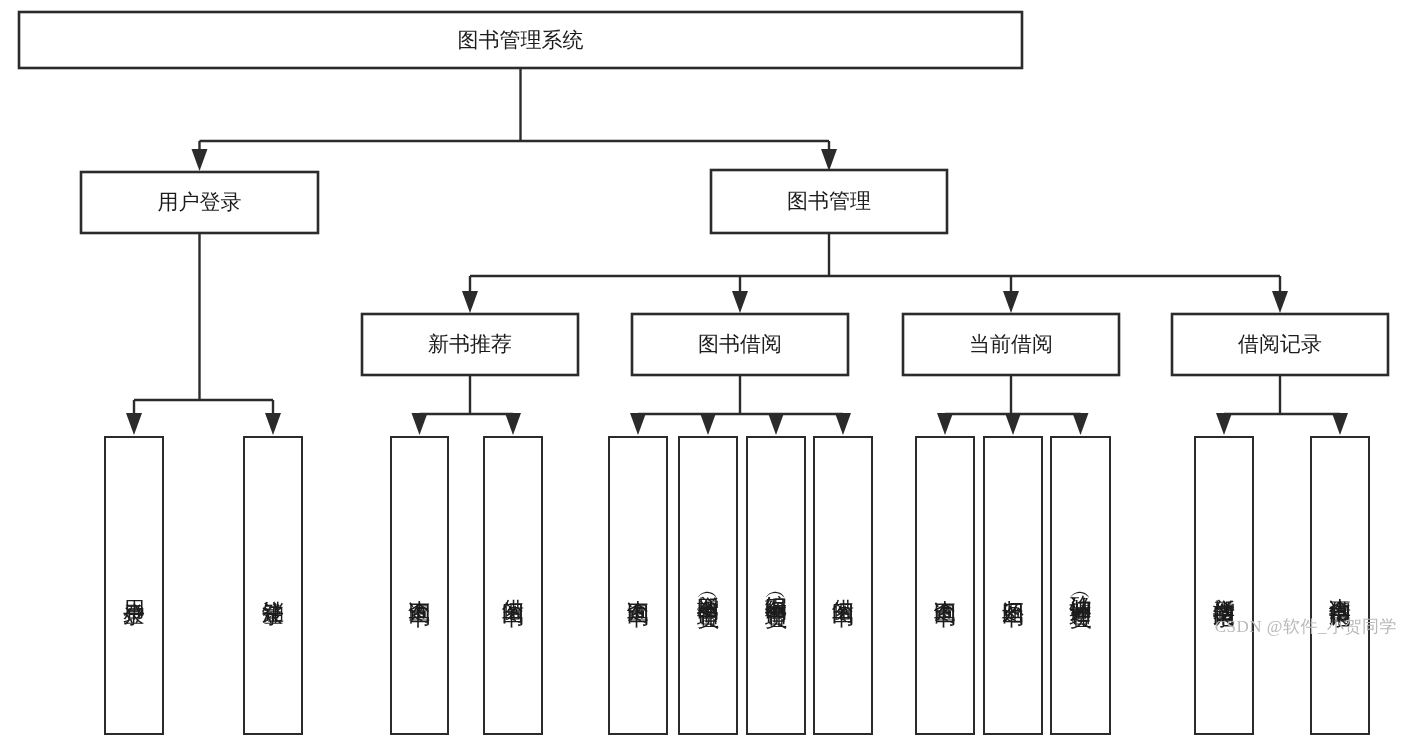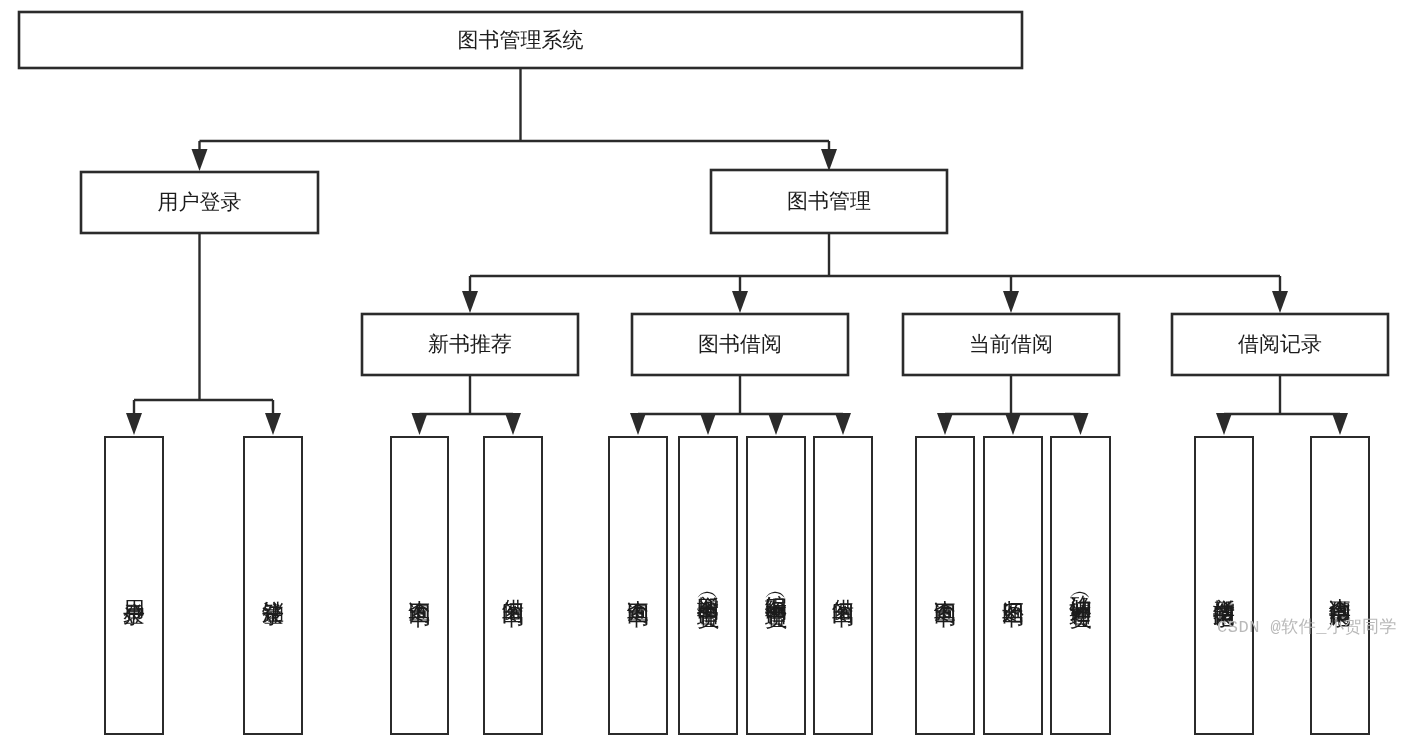--- a/index.html
+++ b/index.html
@@ -65,21 +65,21 @@
     display: flex;
     align-items: center;
     justify-content: center;
     box-sizing: border-box;
     pointer-events: auto;
   }
   .watermark {
     position: absolute;
     right: 8px;
     bottom: 6px;
-    font-family: Liberation Mono, monospace;
+    font-family: Liberation Serif, serif;
     font-size: 17px;
     color: #b9b9b9;
     letter-spacing: 0.5px;
     white-space: nowrap;
     user-select: none;
   }
 </style>
 </head>
 <body>
 

